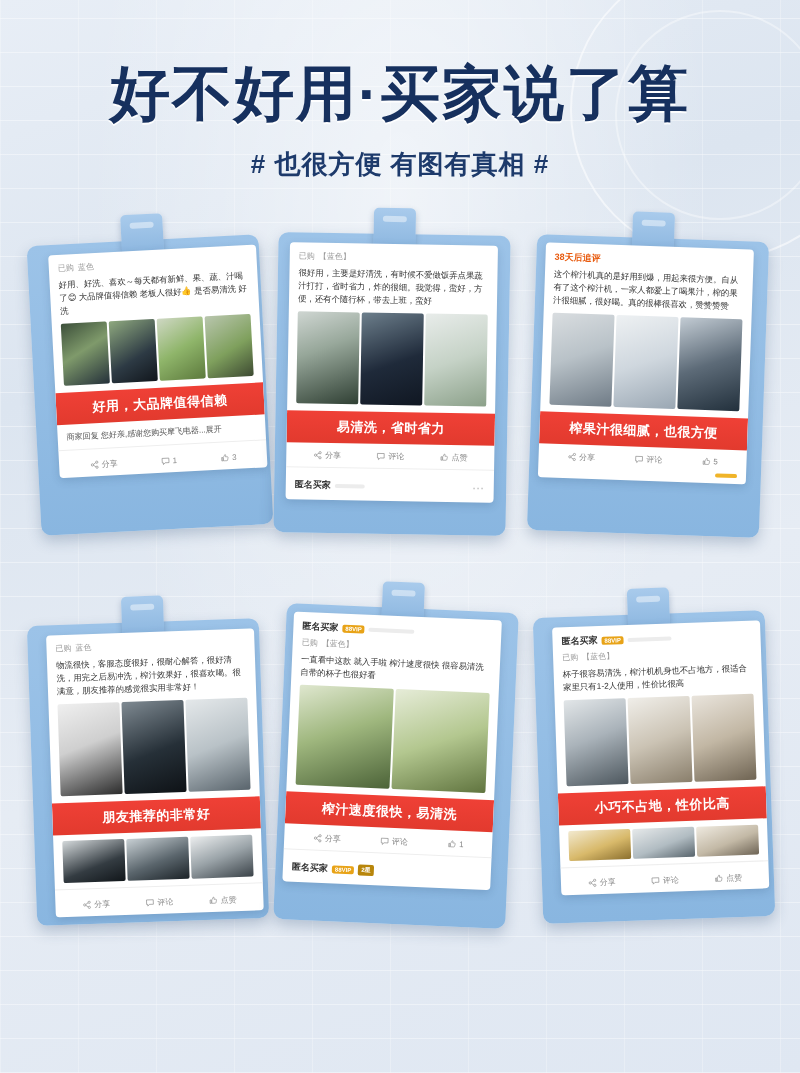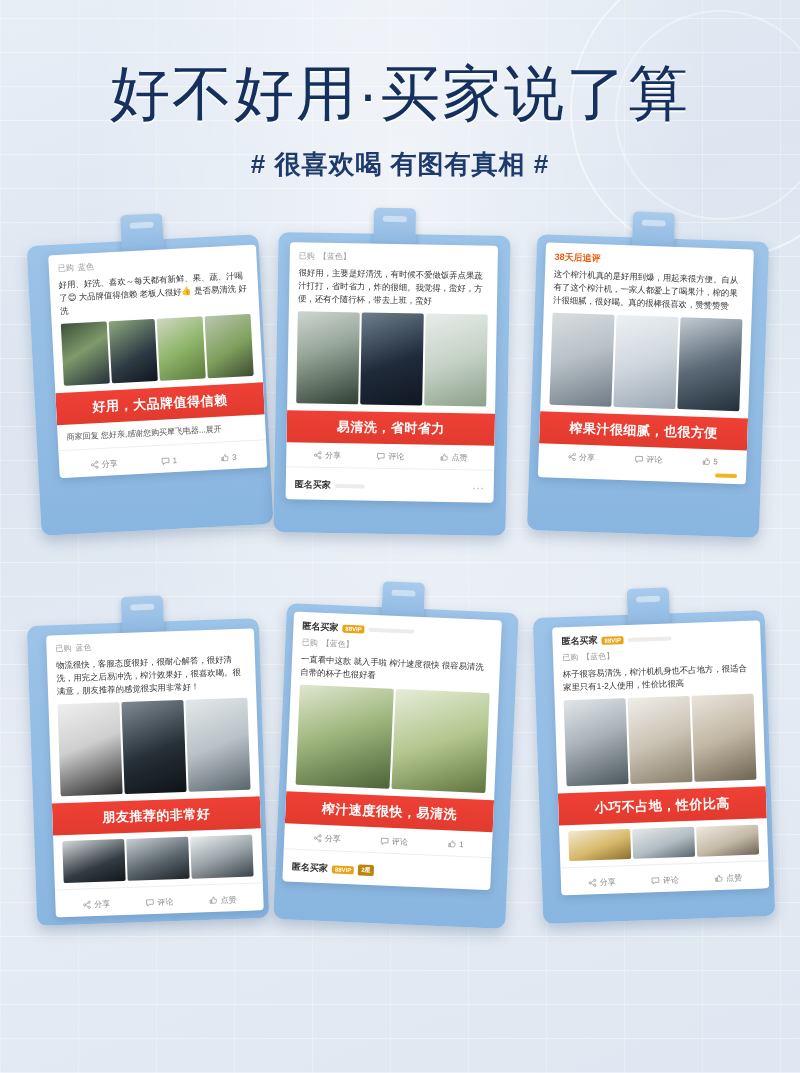--- a/index.html
+++ b/index.html
@@ -38,21 +38,21 @@
 
   
   .header {
     position: relative;
     text-align: center;
     padding-top: 62px;
   }
   .headline {
     font-size: 60px;
     line-height: 1.05;
-    font-weight: normal;
+    font-weight: bold;
     color: #16305e;
     letter-spacing: 2px;
     text-shadow: 0 2px 0 rgba(255,255,255,.9);
   }
   .subline {
     margin-top: 22px;
     font-size: 26px;
     font-weight: bold;
     color: #1d3a6b;
     letter-spacing: 1px;
@@ -222,21 +222,21 @@
 </head>
 <body>
 
 <div class="brick-texture"></div>
 <div class="vignette"></div>
 <div class="ring r1"></div>
 <div class="ring r2"></div>
 
 <div class="header">
   <div class="headline">好不好用·买家说了算</div>
-  <div class="subline"># 很喜欢喝 有图有真相 #</div>
+  <div class="subline"># 也很方便 有图有真相 #</div>
 </div>
 
 <div class="board">
 
   <div class="card-wrap" style="left:20px; top:30px;">
     <div class="backing" style="height:290px; transform: rotate(-3deg);">
       <div class="clip" style="left:50%; top:-26px;"></div>
     </div>
     <div class="card" style="left:14px; top:10px; transform: rotate(-3deg); transform-origin: 50% 0;">
       <div class="card-inner">

